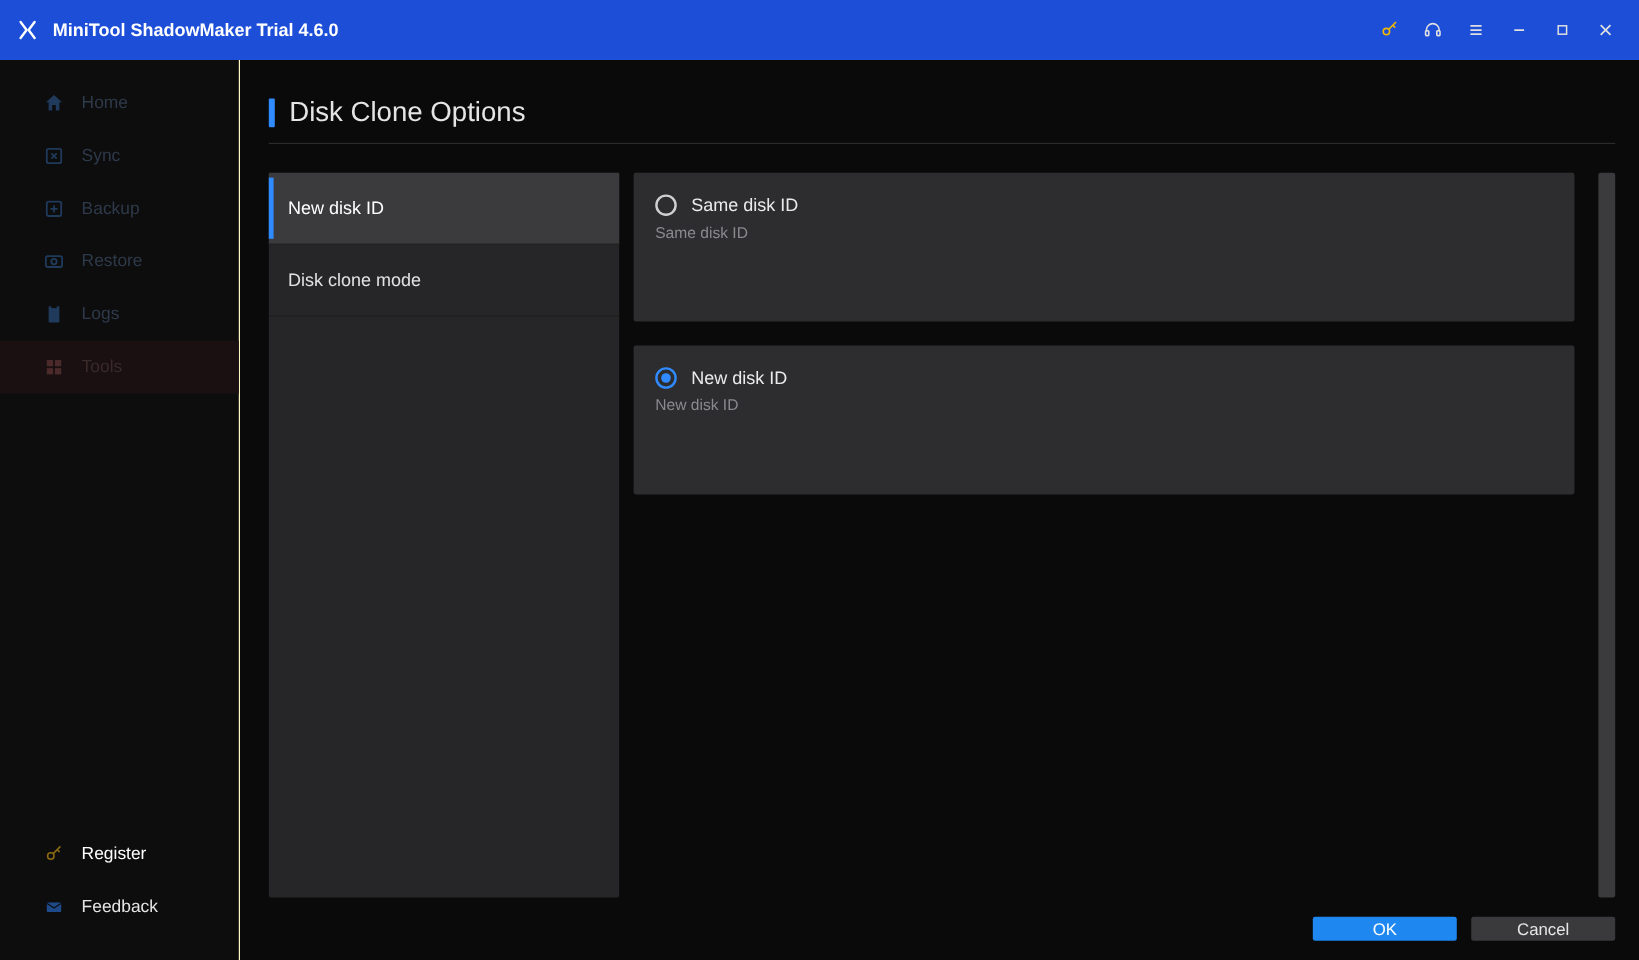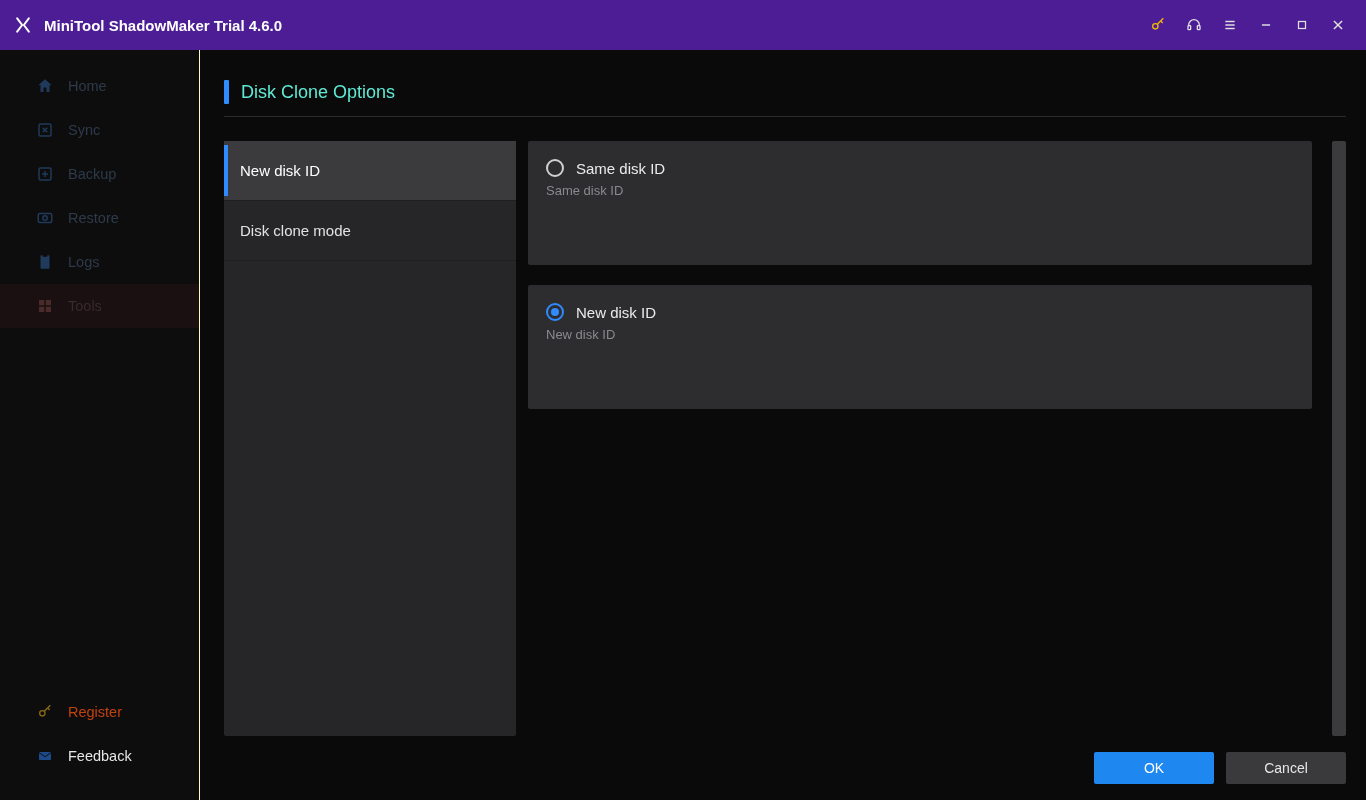--- a/index.html
+++ b/index.html
@@ -6,21 +6,21 @@
   body {
     width: 1366px; height: 800px;
     background: #0a0a0b;
     font-family: "Segoe UI", Arial, sans-serif;
     color: #e6e6e6;
     overflow: hidden;
   }
   
   .titlebar {
     height: 50px;
-    background: #4c1d95;
+    background: #1d4ed8;
     display: flex; align-items: center;
     padding: 0 12px;
   }
   .titlebar .app-logo {
     display: inline-flex; align-items: center; justify-content: center;
     width: 22px; height: 22px; margin-right: 10px;
   }
   .titlebar .app-title {
     font-size: 15px; font-weight: 600; color: #fff;
   }
@@ -60,41 +60,41 @@
   .side-item .s-icon { width: 18px; height: 18px; display:inline-flex; align-items:center; justify-content:center; }
   .side-item.active {
     background: #1a1011;
     color: #3a2a2a;
   }
   .side-item.active::before {
     content: "";
     position: absolute; left: 20px; top: 10px; bottom: 10px; width: 0;
   }
   .side-item .lbl { color: inherit; }
-  .side-item.lower { color: #c2410c; }
+  .side-item.lower { color: #ffffff; }
   .side-item.lower .s-icon { color: #7a6a20; }
   .side-item.feedback { color: #e5e5e5; }
   .side-item.feedback .s-icon { color: #2a5aa0; }
   
   .main {
     flex: 1;
     display: flex; flex-direction: column;
     padding: 30px 20px 16px 24px;
   }
   .page-title-row {
     display: flex; align-items: center; gap: 12px;
     padding-bottom: 12px;
     border-bottom: 1px solid #2b2b2d;
     margin-bottom: 24px;
   }
   .page-title-row .accent {
     width: 5px; height: 24px; background: #2f8bff; border-radius: 1px;
   }
   .page-title {
-    font-size: 18px; font-weight: 400; color: #5eead4;
+    font-size: 23px; font-weight: 400; color: #e5e5e5;
   }
   .panels {
     display: flex; flex: 1; gap: 12px;
     min-height: 0;
   }
   
   .opt-list {
     width: 292px;
     background: #262628;
     display: flex; flex-direction: column;
@@ -163,21 +163,21 @@
   }
   .radio-desc {
     font-size: 13px; color: #8a8a8e;
   }
   
   .footer {
     display: flex; justify-content: flex-end; gap: 12px;
     padding-top: 16px;
   }
   .btn {
-    width: 120px; height: 32px;
+    width: 120px; height: 20px;
     border: none; border-radius: 2px;
     font-size: 14px;
     display: inline-flex; align-items: center; justify-content: center;
     cursor: pointer;
   }
   .btn-primary { background: #1e87f0; color: #fff; }
   .btn-secondary { background: #3a3a3c; color: #e6e6e6; }
 </style>
 </head>
 <body>

